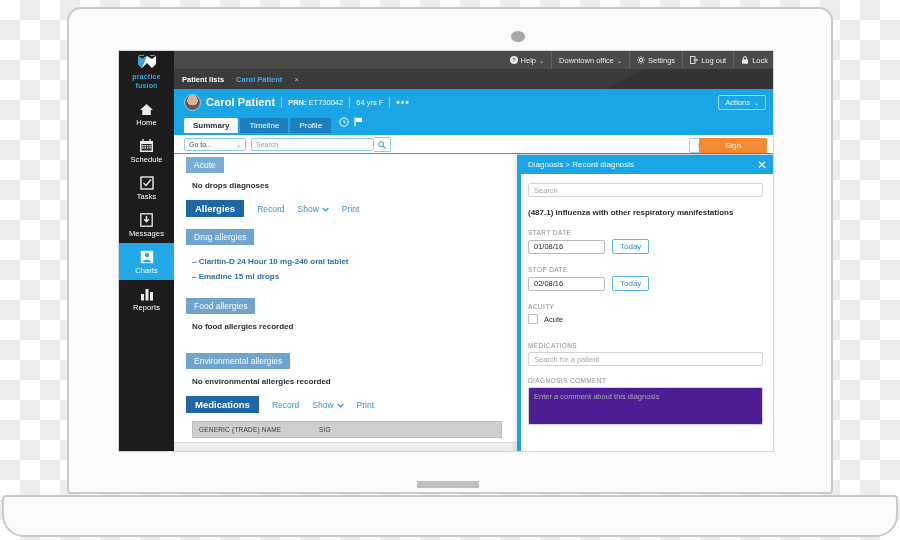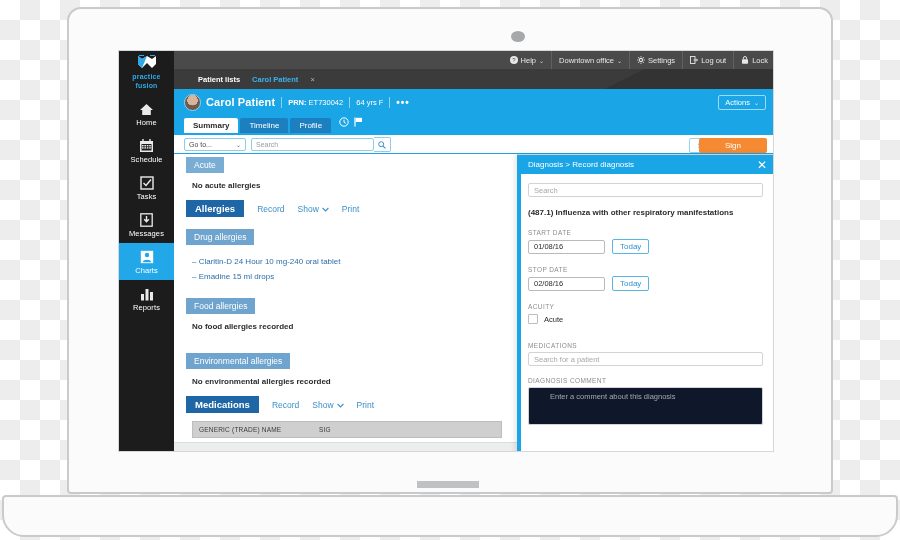--- a/index.html
+++ b/index.html
@@ -69,21 +69,21 @@
     display:flex;align-items:center;gap:3px;height:18px;padding:0 7px;
     color:#e8e8e8;font-size:7.5px;border-left:1px solid #606060;cursor:pointer;
   }
   .topbar-item:first-child{border-left:none;}
   .ti-ico{display:flex;align-items:center;}
   .caret{font-size:6px;opacity:.85;}
 
   
   .tabstrip{
     position:absolute;left:55px;top:18px;width:601px;height:20px;background:#3b3b3b;
-    display:flex;align-items:center;padding-left:24px;box-sizing:border-box;overflow:hidden;
+    display:flex;align-items:center;padding-left:8px;box-sizing:border-box;overflow:hidden;
   }
   .tabstrip:after{
     content:"";position:absolute;right:0;top:0;width:170px;height:20px;
     background:#333;clip-path:polygon(40px 0,100% 0,100% 100%,0 100%);
   }
   .ts-item{color:#ffffff;font-size:7.5px;font-weight:bold;margin-right:12px;cursor:pointer;}
   .ts-item.sel{color:#3cb3ef;font-weight:bold;position:relative;}
   .ts-close{color:#b9b9b9;font-size:7.5px;cursor:pointer;}
 
   
@@ -153,21 +153,21 @@
   }
   .chip-acute{background:#7aadd4;}
   .chip-sub{background:#6ea4cd;}
   .chip-main{background:#1e66a6;font-size:9.5px;font-weight:bold;padding:3px 9px;}
   .sec{padding:0 0 0 12px;}
   .sec-head{display:flex;align-items:center;gap:13px;}
   .lnk{color:#3b90c7;font-size:8.5px;cursor:pointer;}
   .lnk.dd{display:flex;align-items:center;gap:3px;}
   .plain{color:#2b2b2b;font-size:8px;font-weight:bold;padding:8px 0 10px 6px;}
   .alist{padding:9px 0 2px 6px;}
-  .aitem{color:#2d6fa8;font-size:8px;font-weight:normal;padding:3px 0;cursor:pointer;}
+  .aitem{color:#2d6fa8;font-size:8px;font-weight:bold;padding:3px 0;cursor:pointer;}
   .med-table{margin:8px 0 0 6px;width:310px;}
   .med-th{
     background:#cfcfcf;color:#3b3b3b;font-size:6.5px;display:flex;padding:4px 6px;
     border:1px solid #bdbdbd;box-sizing:border-box;letter-spacing:.2px;
   }
   .med-th .c1{width:120px;}
   .gap{height:9px;}
 
   
   .panel{
@@ -197,22 +197,22 @@
     color:#2b2b2b;font-size:7.5px;
   }
   .today-btn{
     border:1px solid #57b4e6;color:#2f93cf;font-size:8px;border-radius:2px;
     padding:2px 7px;cursor:pointer;background:#fff;
   }
   .cb-row{display:flex;align-items:center;gap:6px;margin-top:4px;}
   .cb{width:8px;height:8px;border:1px solid #bcbdbe;background:#fff;border-radius:1px;cursor:pointer;}
   .cb-lab{color:#2b2b2b;font-size:7.5px;}
   .ta{
-    height:38px;border:1px solid #d2d3d4;border-radius:2px;background:#0f172a;
-    padding:4px 21px;box-sizing:border-box;color:#a7a8a9;font-size:7.5px;
+    height:38px;border:1px solid #d2d3d4;border-radius:2px;background:#4c1d95;
+    padding:4px 5px;box-sizing:border-box;color:#a7a8a9;font-size:7.5px;
   }
   .scroll-stub{
     position:absolute;left:0;bottom:0;width:398px;height:10px;background:#eceded;
     border-top:1px solid #dcdddd;
   }
 </style>
 </head>
 <body>
 
 <div class="stage">
@@ -418,21 +418,21 @@
         </span>
       </div>
       <div class="save-btn">Save</div>
       <div class="sign-btn">Sign</div>
     </div>
 
     <div class="body">
 
       <div class="sec">
         <div class="chip chip-acute">Acute</div>
-        <div class="plain">No acute allergies</div>
+        <div class="plain">No drops diagnoses</div>
       </div>
 
       <div class="sec">
         <div class="sec-head">
           <div class="chip chip-main">Allergies</div>
           <div class="lnk">Record</div>
           <div class="lnk dd">
             <span>Show</span>
             <span>
               <svg width="7" height="5" viewBox="0 0 7 5">

